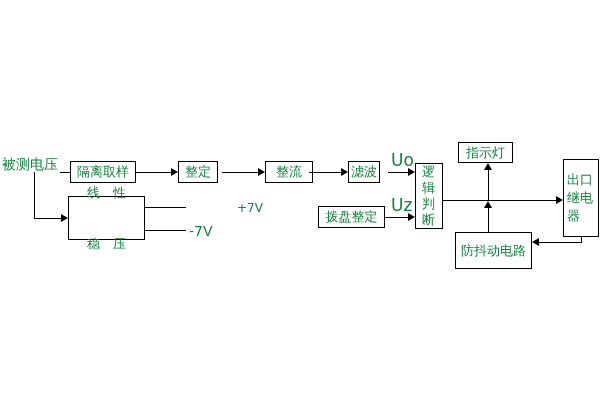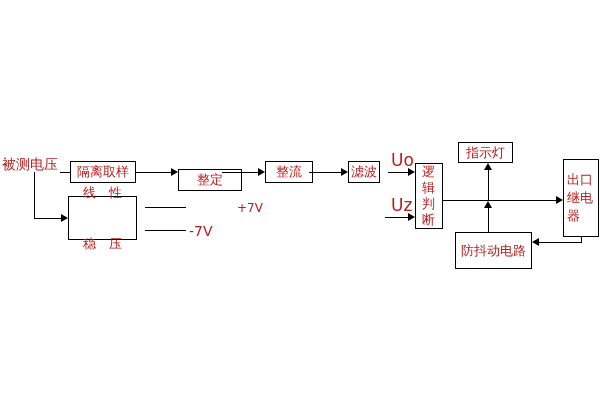--- a/index.html
+++ b/index.html
@@ -1,18 +1,18 @@
 <!DOCTYPE html>
 <html><head>
 <meta charset="utf-8">
 <style>
   html,body{margin:0;padding:0;background:#fff;}
   #canvas{
     position:relative;width:600px;height:400px;background:#ffffff;
-    font-family:"DejaVu Sans","Liberation Sans",sans-serif;color:#b91c1c;
+    font-family:"DejaVu Sans","Liberation Sans",sans-serif;color:#15803d;
     overflow:hidden;
   }
   .box{
     position:absolute;border:1px solid #000;background:#fff;
     display:flex;align-items:center;justify-content:center;
     font-size:13px;line-height:16px;text-align:left;
     box-sizing:border-box;word-break:break-all;
   }
   .col{flex-direction:column;}
   .lbl{position:absolute;font-size:17px;white-space:nowrap;line-height:16px;}
@@ -33,38 +33,39 @@
 
   <div class="vline" style="left:34px;top:172px;height:46px;"></div>
   <div class="hline" style="left:34px;top:218px;width:27px;"></div>
   <div class="arr-r" style="left:61px;top:214px;"></div>
 
   <div class="box" style="left:70px;top:161px;width:66px;height:22px;">隔离取样</div>
 
   <div class="hline" style="left:136px;top:172px;width:36px;"></div>
   <div class="arr-r" style="left:171px;top:168px;"></div>
 
-  <div class="box" style="left:178px;top:169px;width:64px;height:22px;">整定</div>
+  <div class="box" style="left:178px;top:161px;width:40px;height:22px;">整定</div>
 
   <div class="hline" style="left:222px;top:172px;width:37px;"></div>
   <div class="arr-r" style="left:258px;top:168px;"></div>
 
   <div class="box" style="left:265px;top:161px;width:48px;height:22px;">整流</div>
 
   <div class="hline" style="left:309px;top:172px;width:33px;"></div>
   <div class="arr-r" style="left:341px;top:168px;"></div>
 
   <div class="box" style="left:348px;top:161px;width:32px;height:22px;">滤波</div>
 
   <div class="hline" style="left:388px;top:172px;width:21px;"></div>
   <div class="arr-r" style="left:408px;top:168px;"></div>
   <div class="lbl" style="left:391px;top:152px;">Uo</div>
 
   <div class="box" style="left:415px;top:163px;width:28px;height:66px;padding:8px 6px;">逻辑判断</div>
 
+  <div class="box" style="left:318px;top:206px;width:67px;height:22px;">拨盘整定</div>
   <div class="hline" style="left:385px;top:217px;width:24px;"></div>
   <div class="arr-r" style="left:408px;top:213px;"></div>
   <div class="lbl" style="left:391px;top:197px;">Uz</div>
 
   <div class="hline" style="left:443px;top:200px;width:114px;"></div>
   <div class="arr-r" style="left:556px;top:196px;"></div>
 
   <div class="box" style="left:458px;top:142px;width:55px;height:21px;">指示灯</div>
   <div class="vline" style="left:488px;top:169px;height:31px;"></div>
   <div class="arr-u" style="left:484px;top:163px;"></div>
@@ -73,21 +74,21 @@
   <div class="vline" style="left:488px;top:206px;height:26px;"></div>
 
   <div class="box" style="left:563px;top:159px;width:36px;height:78px;padding:8px 3px;line-height:18px;">出口继电器</div>
 
   <div class="vline" style="left:581px;top:237px;height:6px;"></div>
   <div class="hline" style="left:539px;top:242px;width:43px;"></div>
   <div class="arr-l" style="left:532px;top:238px;"></div>
 
   <div class="box" style="left:455px;top:232px;width:77px;height:37px;">防抖动电路</div>
 
-  <div class="box col" style="left:68px;top:196px;width:69px;height:44px;line-height:19px;gap:32px;">
+  <div class="box col" style="left:68px;top:196px;width:77px;height:44px;line-height:19px;gap:32px;">
     <div>线　性</div>
     <div>稳　压</div>
   </div>
 
   <div class="hline" style="left:145px;top:207px;width:41px;"></div>
   <div class="hline" style="left:145px;top:230px;width:41px;"></div>
   <div class="lbl" style="left:189px;top:200px;font-size:12px;margin-left:48px;">+7V</div>
   <div class="lbl" style="left:189px;top:223px;font-size:14px;">-7V</div>
 
 </div>

